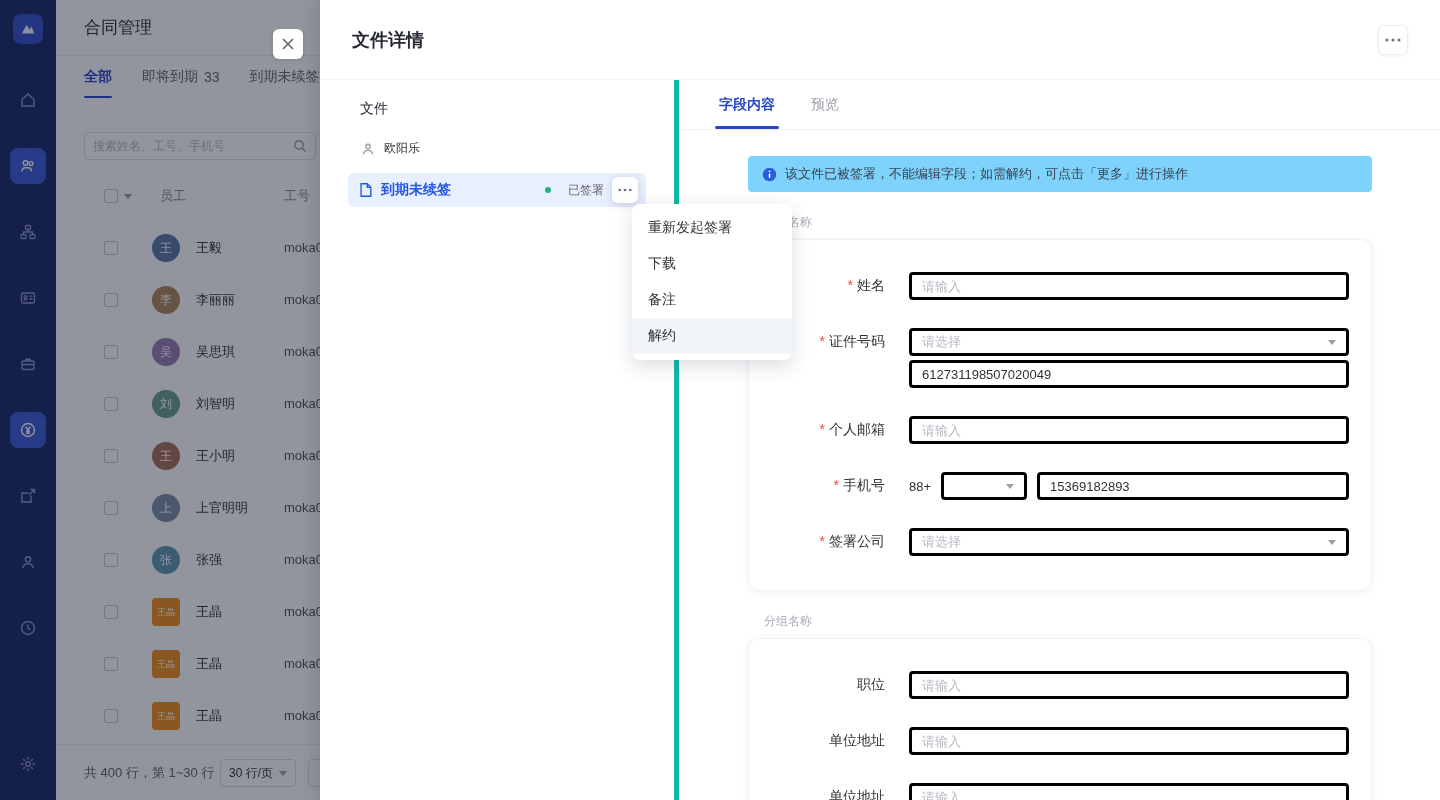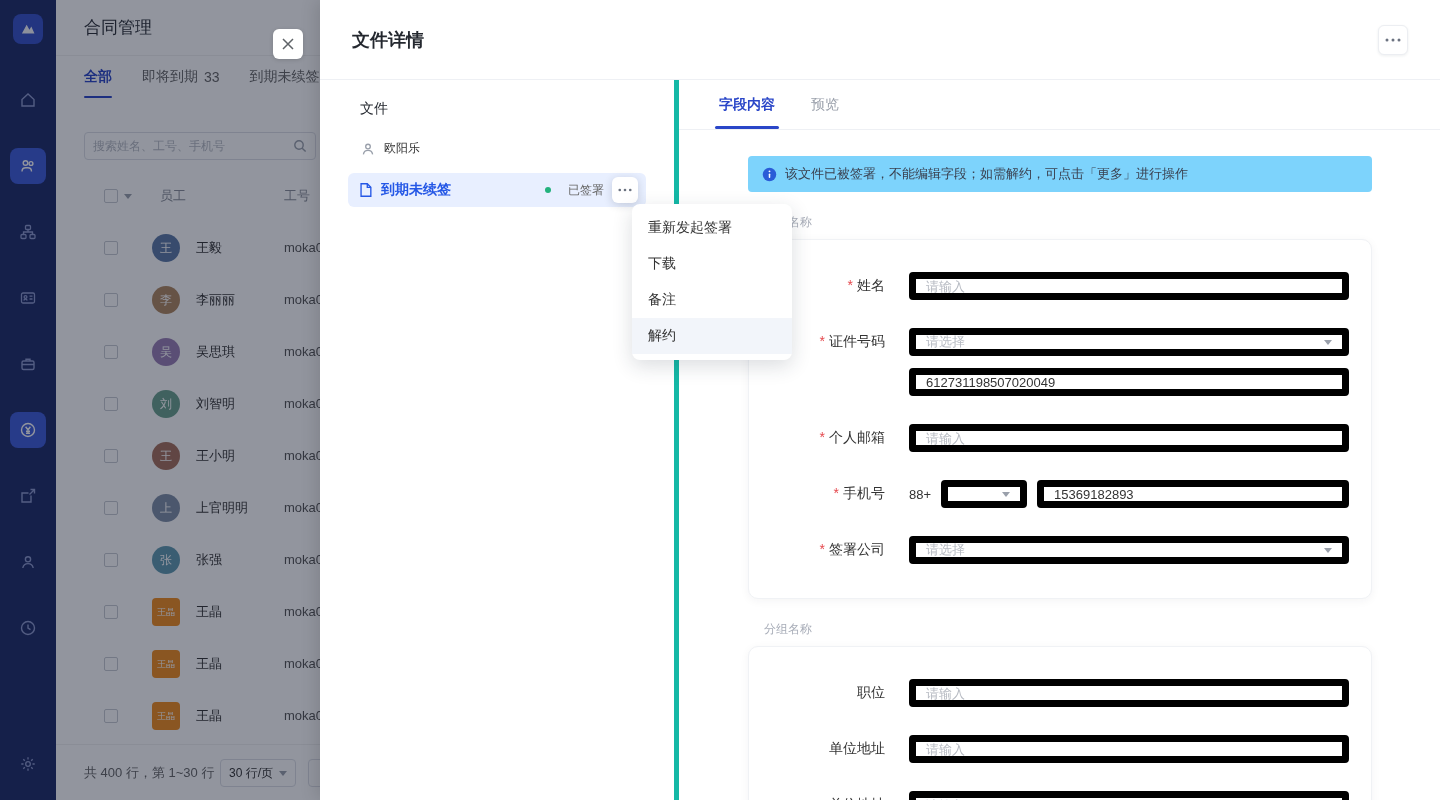--- a/index.html
+++ b/index.html
@@ -70,25 +70,25 @@
   .fields-col{flex:1;display:flex;flex-direction:column;min-width:0}
   .fields-tabs{height:50px;flex:none;border-bottom:1px solid #eef0f4;display:flex;align-items:center;gap:36px;padding:0 40px;font-size:14px}
   .ftab{position:relative;height:100%;display:flex;align-items:center;color:#9aa0ab;cursor:pointer}
   .ftab.active{color:#2a46c8;font-weight:700}
   .ftab.active::after{content:"";position:absolute;left:-4px;right:-4px;bottom:0;height:3px;border-radius:3px;background:#2a46c8}
   .fields-scroll{flex:1;overflow:hidden;padding:26px 68px 0 69px}
   .alert{height:36px;background:#7dd3fc;border-radius:4px;display:flex;align-items:center;gap:8px;padding:0 14px;font-size:13px;color:#3a4150}
   .group-label{font-size:12px;color:#a8adb8;margin:22px 0 8px 16px}
   .card{background:#fff;border:1px solid #f0f2f5;border-radius:10px;box-shadow:0 2px 10px rgba(30,40,60,.05);padding:32px 22px 6px 0}
   .frow{display:flex;align-items:center;margin-bottom:28px}
-  .frow.tight{margin-bottom:12px}
+  .frow.tight{margin-bottom:4px}
   .f-label{width:136px;flex:none;text-align:right;font-size:14px;color:#333}
   .f-label.req::before{content:"*";color:#e5484d;margin-right:4px}
   .f-ctl{flex:1;margin-left:24px;display:flex;align-items:center;gap:10px}
-  .inp,.sel{height:28px;border:7px solid #000000;border-radius:4px;background:#fff;font-size:13px;color:#333;width:100%}
+  .inp,.sel{height:28px;border:3px solid #000000;border-radius:4px;background:#fff;font-size:13px;color:#333;width:100%}
   .inp{padding:0 10px;outline:none}
   .inp::placeholder{color:#b6bac2}
   .sel{display:flex;align-items:center;justify-content:space-between;padding:0 10px;cursor:pointer}
   .sel .ph{color:#b6bac2}
   .sel-code{width:86px;flex:none}
   .code-txt{font-size:13px;color:#333;flex:none}
 
   
   .menu{position:absolute;left:632px;top:204px;width:160px;background:#fff;border-radius:8px;box-shadow:0 6px 20px rgba(31,45,61,.16);padding:6px 0;z-index:70}
   .menu-item{height:36px;display:flex;align-items:center;padding:0 16px;font-size:14px;color:#333;cursor:pointer}

